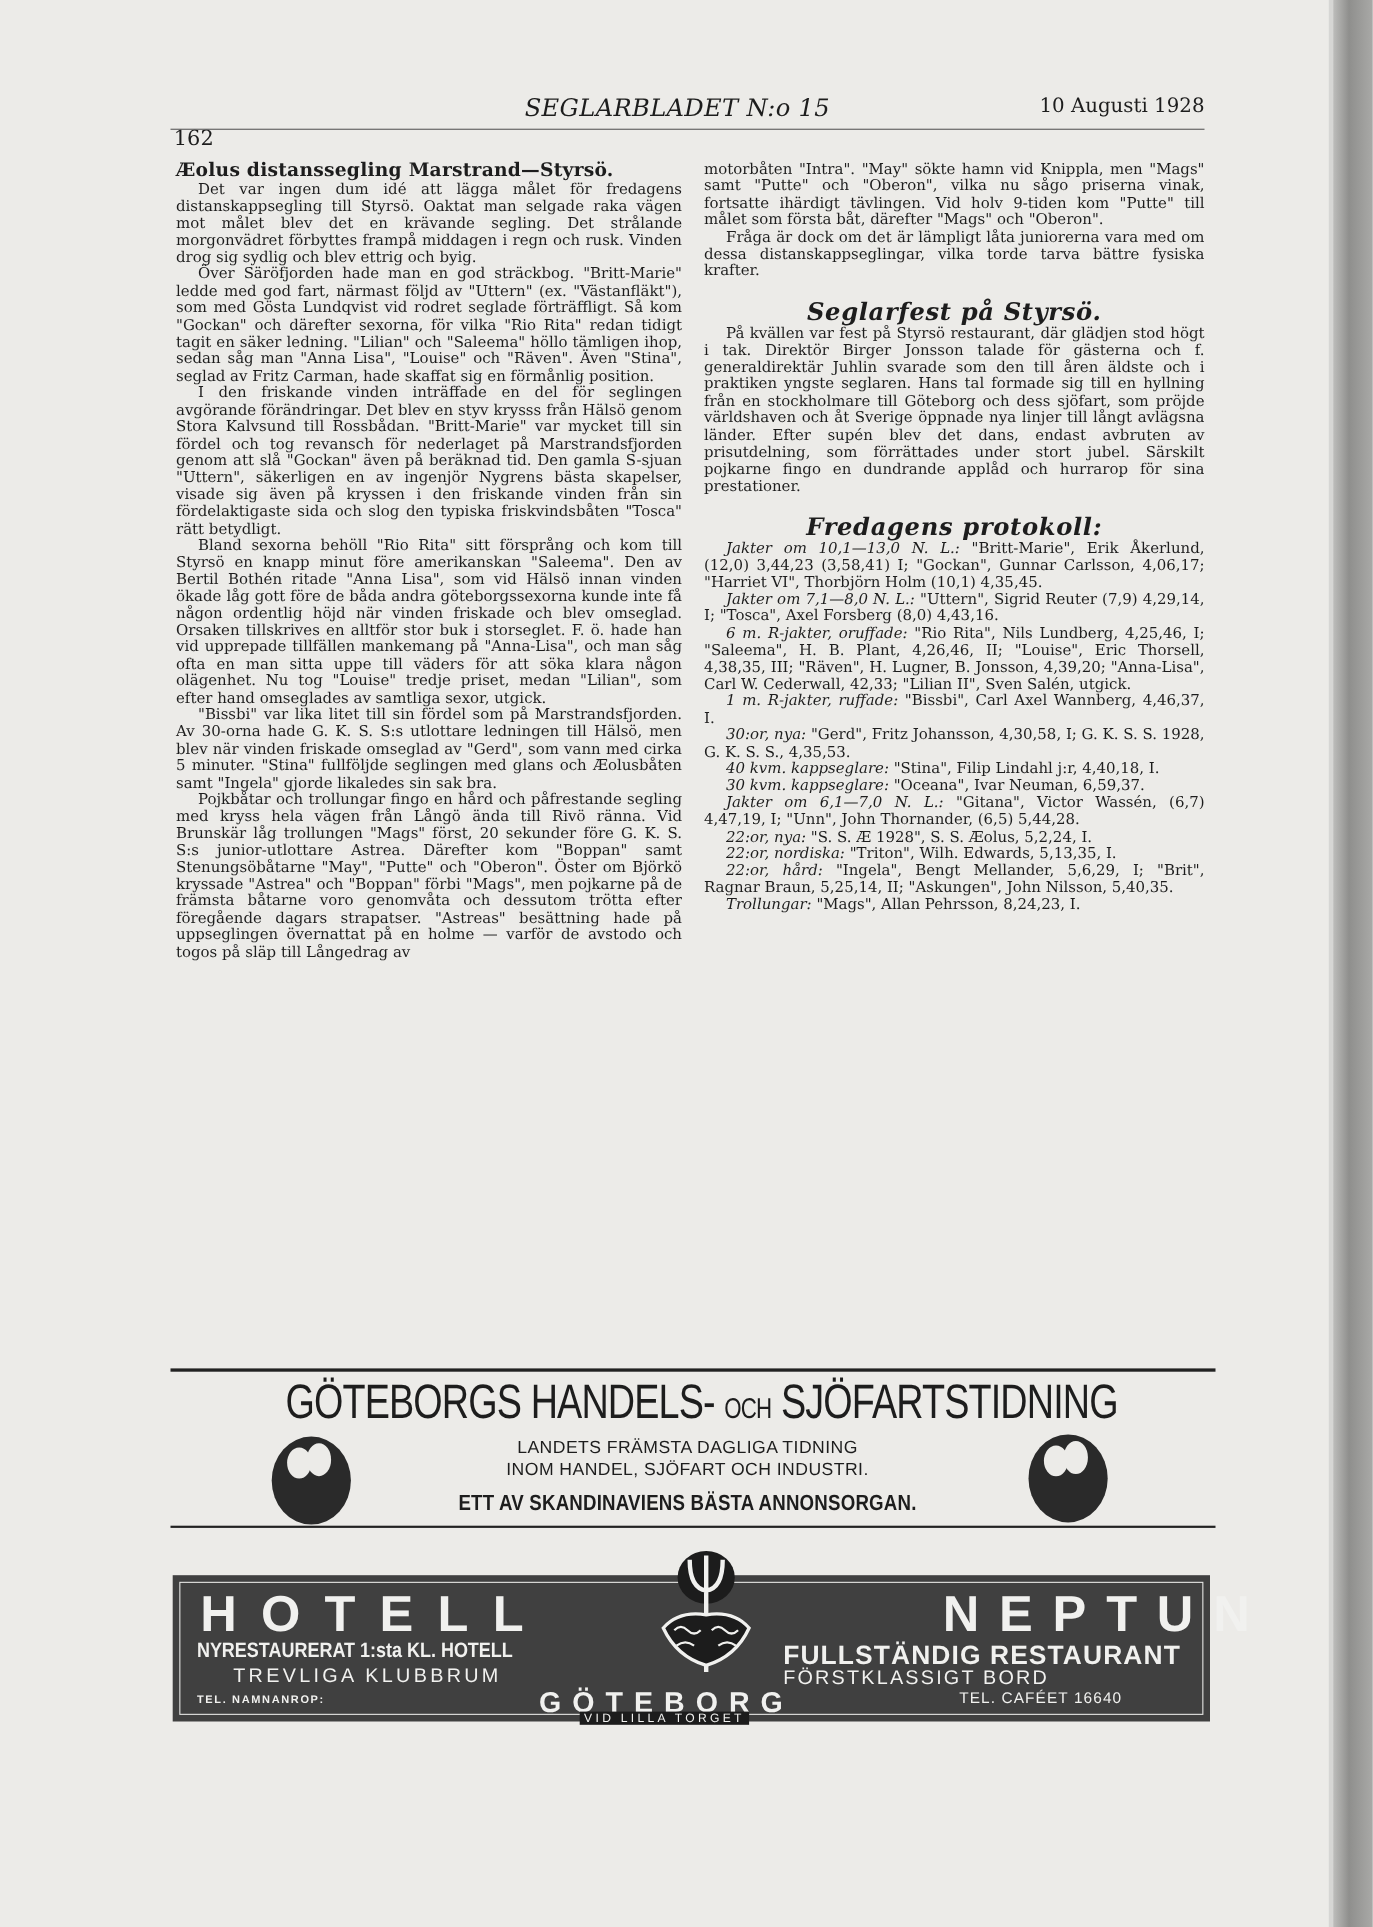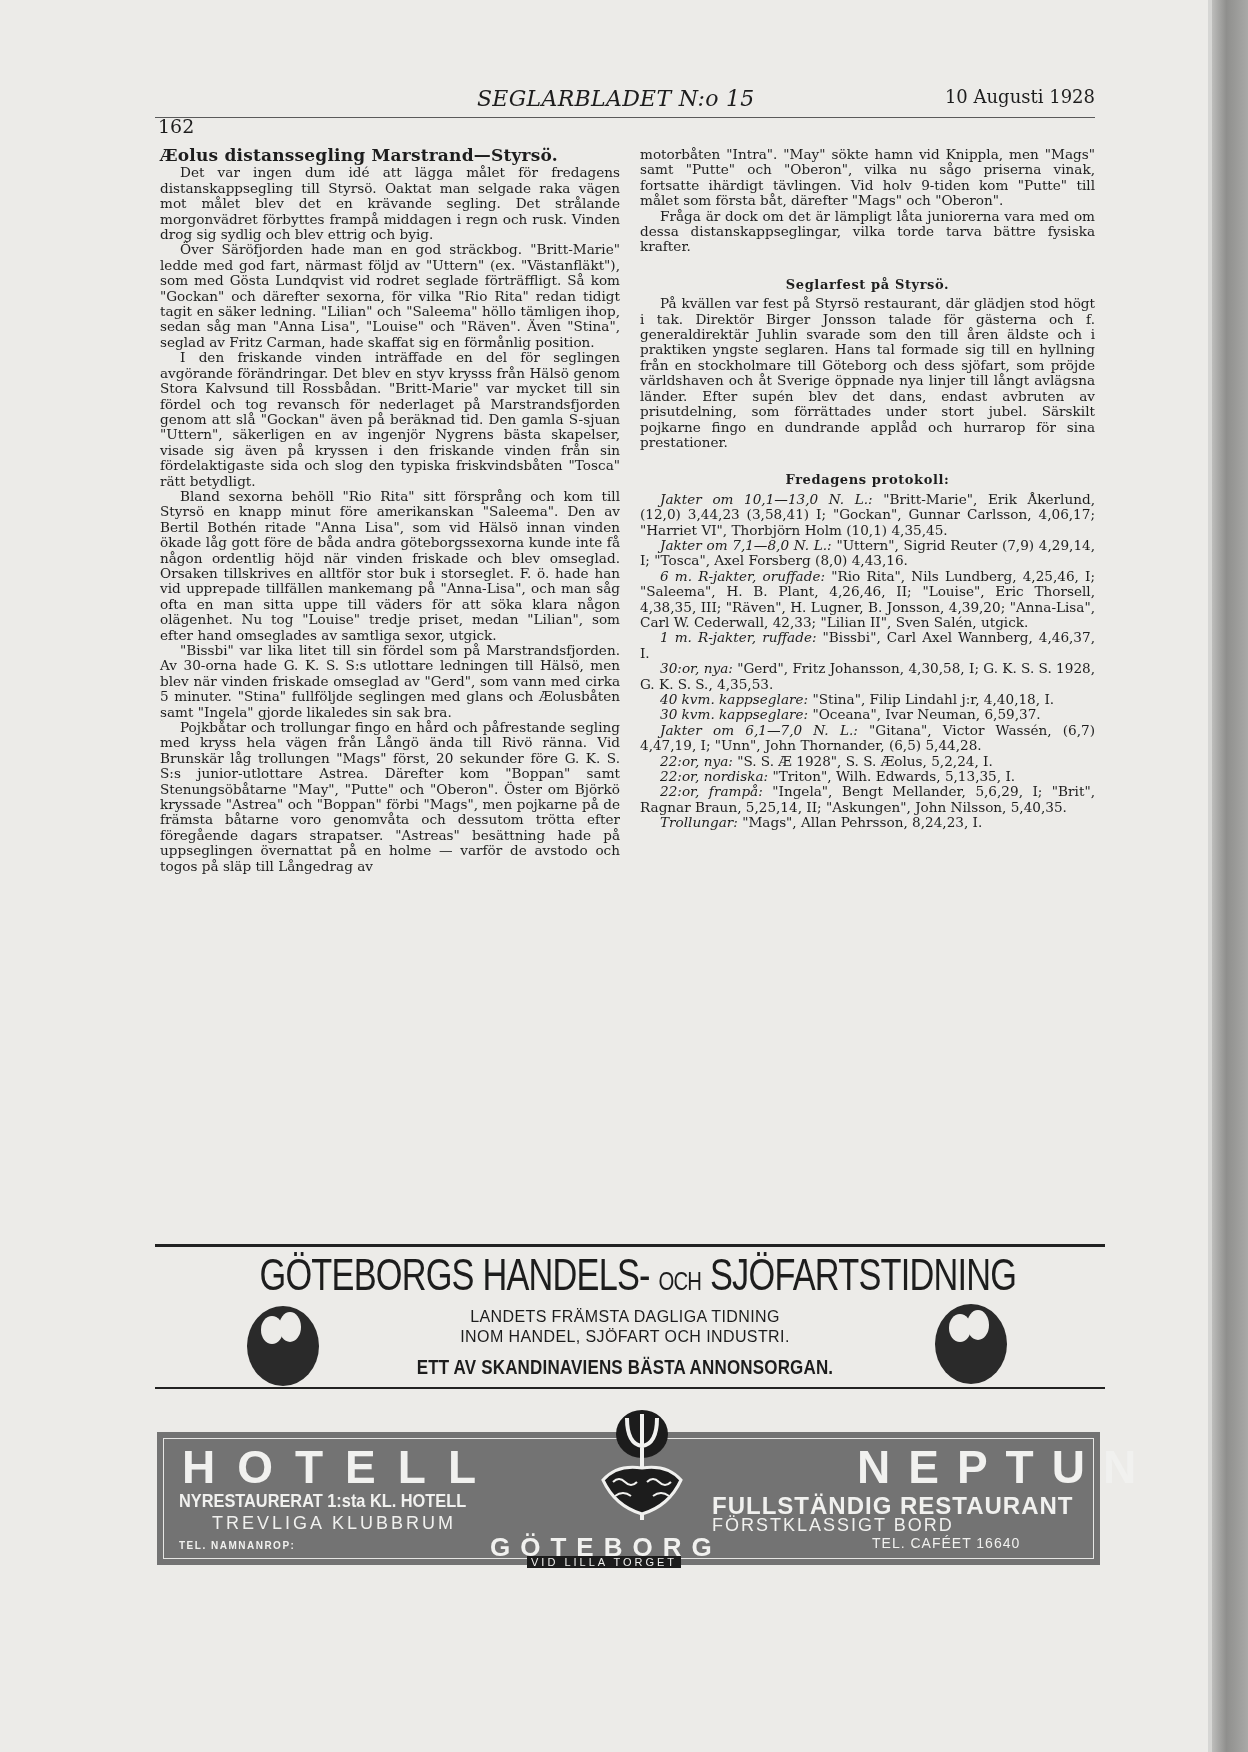--- a/index.html
+++ b/index.html
@@ -24,21 +24,21 @@
   .header .title { position:absolute; left:322px; top:2px; font-size:22px; font-style:italic; letter-spacing:0.3px;text-align:right; }
   .header .date { position:absolute; right:0; top:2px; font-size:18px; }
   .header-rule { position:absolute; left:155px; top:117px; width:940px; height:1px; background:#5a5a5a; }
 
   .col { position:absolute; font-size:13.6px; line-height:15.4px; text-align:justify; }
   .col-left { left:160px; top:148px; width:460px; }
   .col-right { left:640px; top:147px; width:455px; }
   .col p { margin:0; text-indent:20px; }
   .col p.noindent { text-indent:0; }
   h2.headline { margin:0 0 2px 0; font-size:17px; font-weight:bold; letter-spacing:0.2px; text-align:left; }
-  h2.sub { margin:22px 0 4px 0; font-size:13px; font-weight:bold; text-align:center; letter-spacing:0.6px; }
+  h2.sub { margin:22px 0 4px 0; font-size:22px; font-weight:bold; text-align:center; letter-spacing:0.6px;font-style:italic; }
   .it { font-style:italic; }
 
   .rule-ad1 { position:absolute; left:155px; top:1244px; width:950px; height:3px; background:#222; }
   .ad1 { position:absolute; left:155px; top:1248px; width:950px; height:150px; }
   .ad1 .big {
     position:absolute; left:0; top:2px; width:950px; text-align:center;
     font-family:"Liberation Sans Narrow","Liberation Sans", sans-serif;
     font-size:44px; letter-spacing:-1px; transform:scaleX(0.78); transform-origin:center;
     white-space:nowrap;
   }
@@ -56,21 +56,21 @@
   }
   .emblem {
     position:absolute; width:72px; height:80px; border-radius:50%;
     background:#2a2a2a; overflow:hidden;
   }
   .emblem .face { position:absolute; background:#ecebe8; border-radius:50%; }
   .rule-ad2 { position:absolute; left:155px; top:1387px; width:950px; height:2px; background:#222; }
 
   .ad2 {
     position:absolute; left:157px; top:1432px; width:943px; height:133px;
-    background:#737373; color:#f1f1ef;
+    background:#404040; color:#f1f1ef;
     font-family:"Liberation Sans", sans-serif;
   }
   .ad2 .frame { position:absolute; left:6px; top:6px; right:6px; bottom:6px; border:1.5px solid #e6e6e4; }
   .ad2 .hotell { position:absolute; left:25px; top:8px; font-size:46px; font-weight:bold; letter-spacing:22px; }
   .ad2 .neptun { position:absolute; left:700px; top:8px; font-size:46px; font-weight:bold; letter-spacing:18px; }
   .ad2 .t1 { position:absolute; left:22px; top:58px; font-size:19px; font-weight:bold; transform:scaleX(0.86); transform-origin:left; white-space:nowrap; }
   .ad2 .t2 { position:absolute; left:55px; top:81px; font-size:18px; letter-spacing:3px; }
   .ad2 .t3 { position:absolute; left:22px; top:108px; font-size:10px; font-weight:bold; letter-spacing:1.5px; }
   .ad2 .r1 { position:absolute; left:555px; top:60px; font-size:24px; font-weight:bold; letter-spacing:1px; white-space:nowrap; }
   .ad2 .r2 { position:absolute; left:555px; top:83px; font-size:18px; letter-spacing:2px; white-space:nowrap; }
@@ -115,21 +115,21 @@
         <p><span class="it">Jakter om 10,1—13,0 N. L.:</span><span> "Britt-Marie", Erik Åkerlund, (12,0) 3,44,23 (3,58,41) I; "Gockan", Gunnar Carlsson, 4,06,17; "Harriet VI", Thorbjörn Holm (10,1) 4,35,45.</span></p>
         <p><span class="it">Jakter om 7,1—8,0 N. L.:</span><span> "Uttern", Sigrid Reuter (7,9) 4,29,14, I; "Tosca", Axel Forsberg (8,0) 4,43,16.</span></p>
         <p><span class="it">6 m. R-jakter, oruffade:</span><span> "Rio Rita", Nils Lundberg, 4,25,46, I; "Saleema", H. B. Plant, 4,26,46, II; "Louise", Eric Thorsell, 4,38,35, III; "Räven", H. Lugner, B. Jonsson, 4,39,20; "Anna-Lisa", Carl W. Cederwall, 42,33; "Lilian II", Sven Salén, utgick.</span></p>
         <p><span class="it">1 m. R-jakter, ruffade:</span><span> "Bissbi", Carl Axel Wannberg, 4,46,37, I.</span></p>
         <p><span class="it">30:or, nya:</span><span> "Gerd", Fritz Johansson, 4,30,58, I; G. K. S. S. 1928, G. K. S. S., 4,35,53.</span></p>
         <p><span class="it">40 kvm. kappseglare:</span><span> "Stina", Filip Lindahl j:r, 4,40,18, I.</span></p>
         <p><span class="it">30 kvm. kappseglare:</span><span> "Oceana", Ivar Neuman, 6,59,37.</span></p>
         <p><span class="it">Jakter om 6,1—7,0 N. L.:</span><span> "Gitana", Victor Wassén, (6,7) 4,47,19, I; "Unn", John Thornander, (6,5) 5,44,28.</span></p>
         <p><span class="it">22:or, nya:</span><span> "S. S. Æ 1928", S. S. Æolus, 5,2,24, I.</span></p>
         <p><span class="it">22:or, nordiska:</span><span> "Triton", Wilh. Edwards, 5,13,35, I.</span></p>
-        <p><span class="it">22:or, frampå:</span><span> "Ingela", Bengt Mellander, 5,6,29, I; "Brit", Ragnar Braun, 5,25,14, II; "Askungen", John Nilsson, 5,40,35.</span></p>
+        <p><span class="it">22:or, hård:</span><span> "Ingela", Bengt Mellander, 5,6,29, I; "Brit", Ragnar Braun, 5,25,14, II; "Askungen", John Nilsson, 5,40,35.</span></p>
         <p><span class="it">Trollungar:</span><span> "Mags", Allan Pehrsson, 8,24,23, I.</span></p>
       </div>
   </div>
 
   <div class="rule-ad1"></div>
   <div class="ad1">
     <div class="big">
       <span>GÖTEBORGS HANDELS-</span>
       <small>OCH</small>
       <span>SJÖFARTSTIDNING</span>

